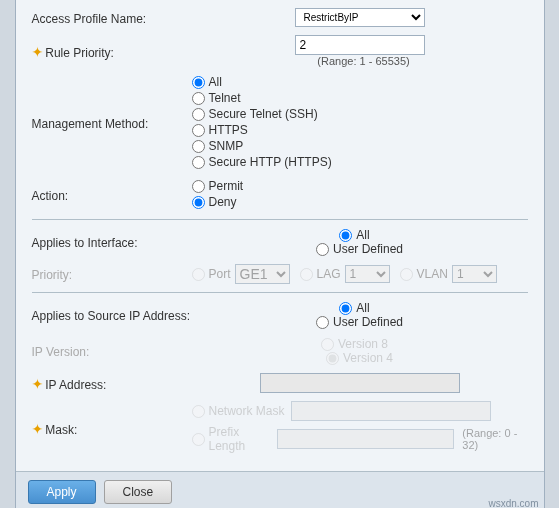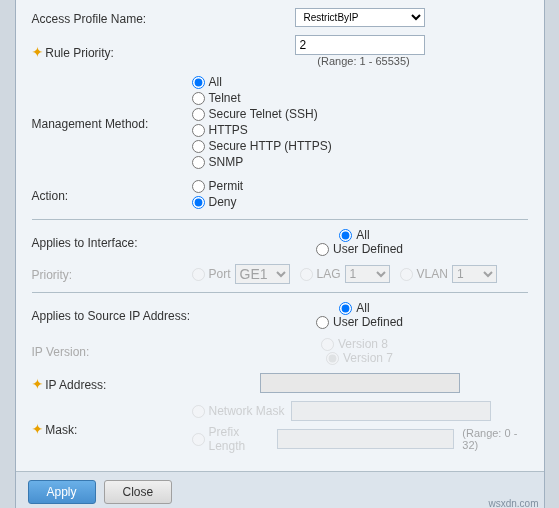--- a/index.html
+++ b/index.html
@@ -190,26 +190,26 @@
           </div>
           <div class="radio-row">
             <input type="radio" name="mgmt" id="mgmt_ssh" style="">
             <label for="mgmt_ssh">Secure Telnet (SSH)</label>
           </div>
           <div class="radio-row">
             <input type="radio" name="mgmt" id="mgmt_http" style="">
             <label for="mgmt_http">HTTPS</label>
           </div>
           <div class="radio-row">
+            <input type="radio" name="mgmt" id="mgmt_snmp" style="">
+            <label for="mgmt_snmp">SNMP</label>
+          </div>
+          <div class="radio-row">
             <input type="radio" name="mgmt" id="mgmt_https" style="">
             <label for="mgmt_https">Secure HTTP (HTTPS)</label>
-          </div>
-          <div class="radio-row">
-            <input type="radio" name="mgmt" id="mgmt_snmp" style="">
-            <label for="mgmt_snmp">SNMP</label>
           </div>
         </div>
       </div>
 
       <div class="form-row">
         <div class="form-label">Action:</div>
         <div class="form-controls">
           <div class="radio-row">
             <input type="radio" name="action" id="action_permit" style="">
             <label for="action_permit">Permit</label>
@@ -278,21 +278,21 @@
 
       <div class="form-row">
         <div class="form-label disabled-text">IP Version:</div>
         <div class="form-controls form-controls-row">
           <div class="radio-row disabled-radio" style="margin-right:10px; margin-bottom:0;">
             <input type="radio" name="ip_ver" id="ip_ver6" disabled="" style="">
             <label for="ip_ver6" class="disabled-text">Version 8</label>
           </div>
           <div class="radio-row disabled-radio" style="margin-bottom:0;">
             <input type="radio" name="ip_ver" id="ip_ver4" checked="" disabled="" style="">
-            <label for="ip_ver4" class="disabled-text">Version 7</label>
+            <label for="ip_ver4" class="disabled-text">Version 4</label>
           </div>
         </div>
       </div>
 
       <div class="form-row">
         <div class="form-label">
           <span class="required-star">✦</span><span>IP Address:</span>
         </div>
         <div class="form-controls form-controls-row">
           <input type="text" class="ip-input" value="" disabled="" style="">

